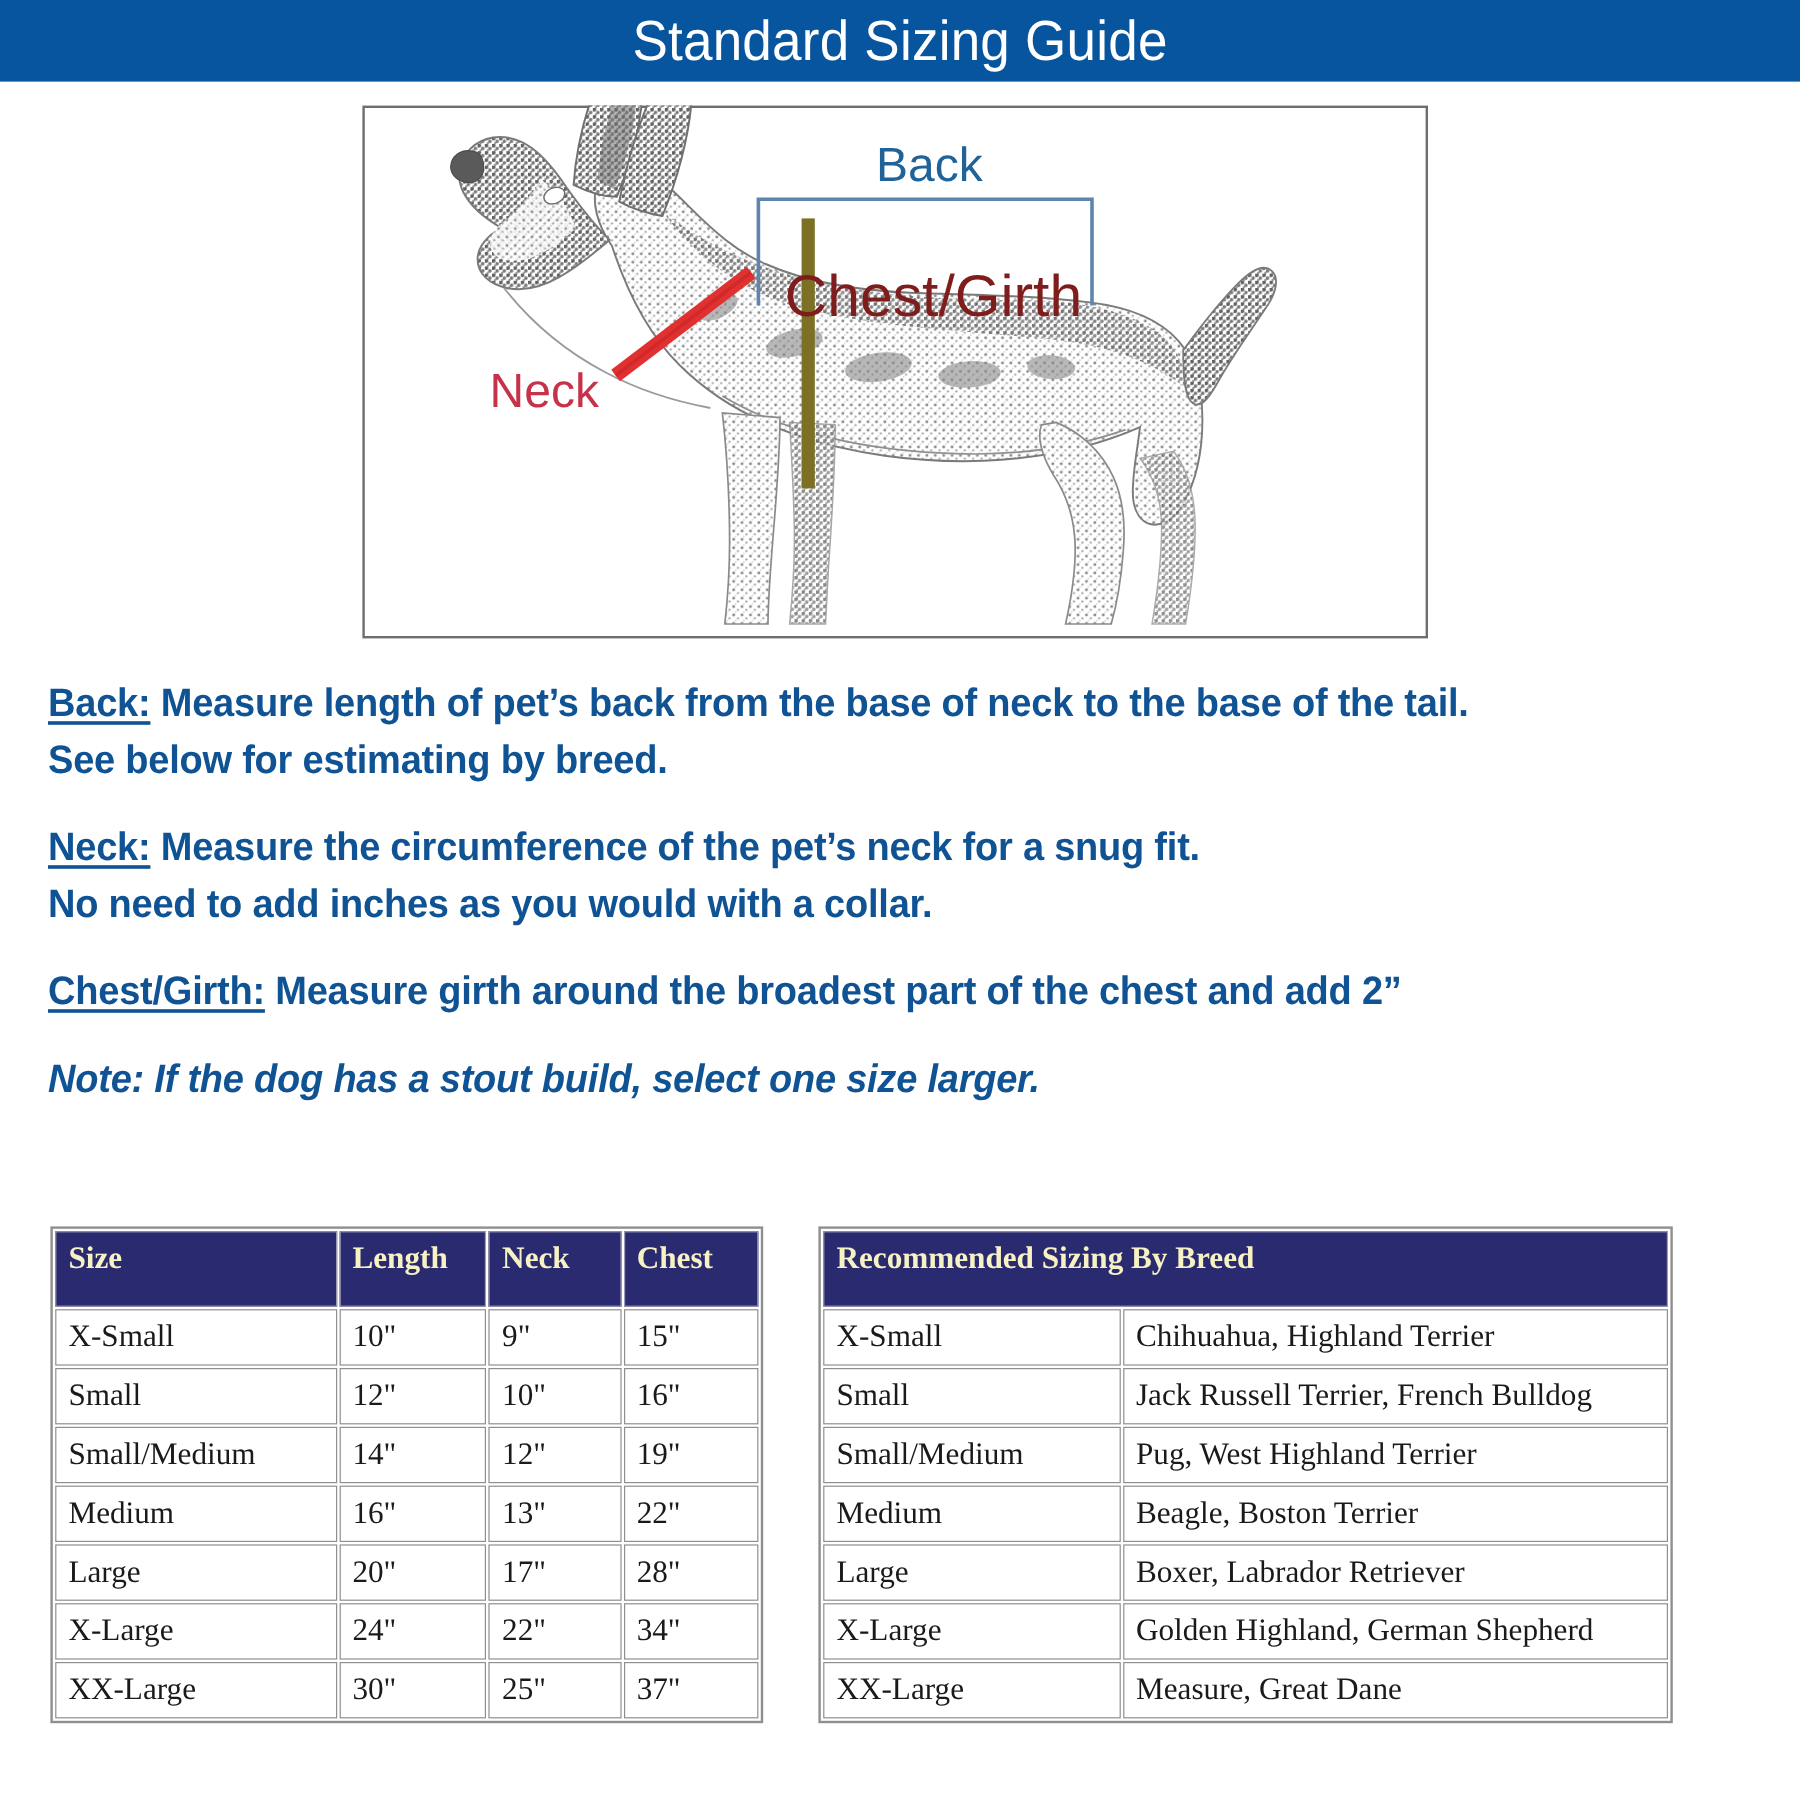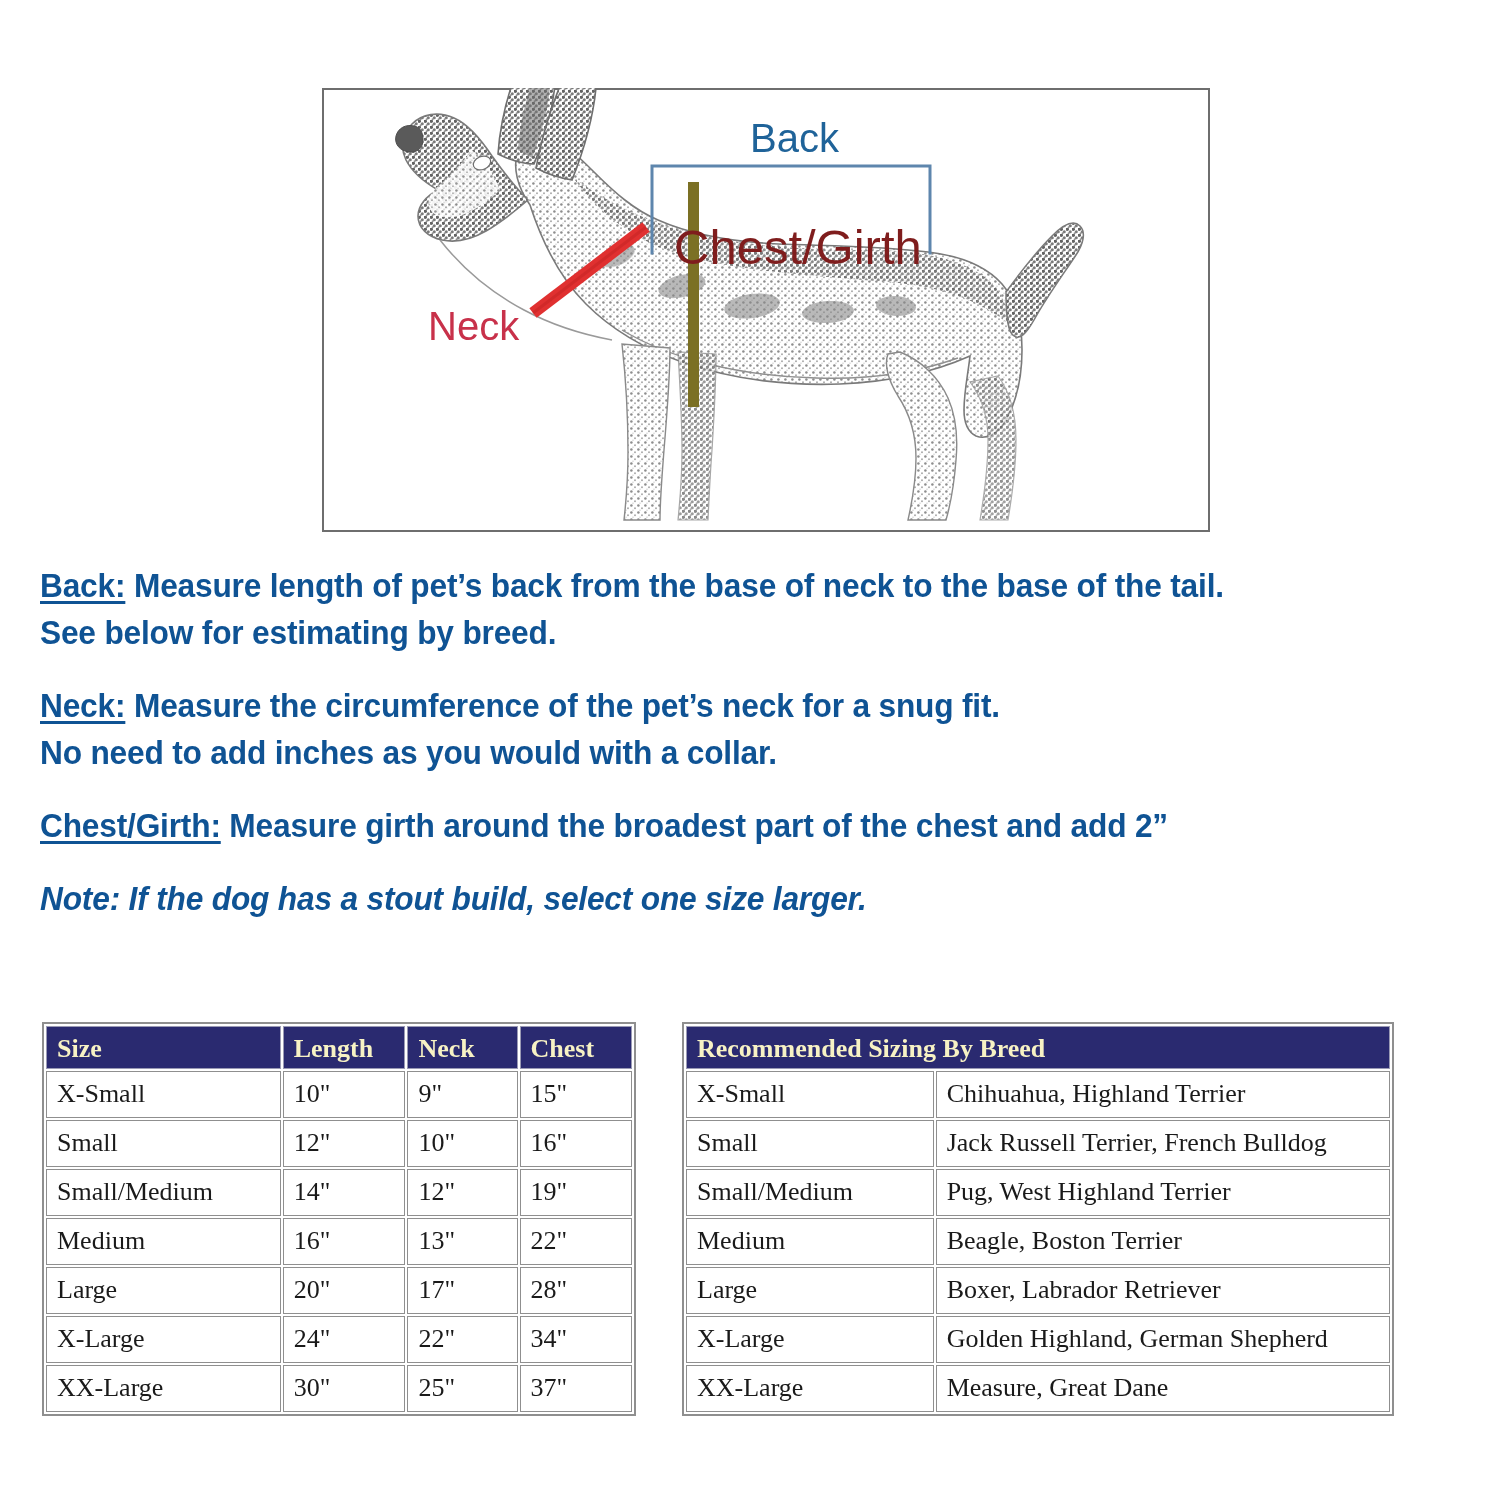--- a/index.html
+++ b/index.html
@@ -37,21 +37,21 @@
     font-weight: 400;
     letter-spacing: 0.2px;
     line-height: 64px;
     white-space: nowrap;
     transform: scaleX(0.94);
   }
 
   
   #illus-wrap {
     position: absolute;
-    left: 322px; top: 88px;
+    left: 302px; top: 88px;
     width: 888px; height: 384px;
   }
   #illus-frame {
     position: absolute;
     left: 0; top: 0;
     width: 888px; height: 444px;
     border: 2px solid #6e6e6e;
     background: #ffffff;
   }
   #dog-svg {
@@ -101,21 +101,21 @@
     border: 2px solid #8f8f8f;
     font-family: "Liberation Serif", serif;
   }
   .tbl th {
     background: #2A2A70;
     color: #F7F2C4;
     font-family: "Liberation Serif", serif;
     font-weight: bold;
     font-size: 26px;
     text-align: left;
-    padding: 7px 10px 4px 10px;
+    padding: 7px 10px 24px 10px;
     border: 1px solid #9a9ab4;
   }
   .tbl td {
     background: #ffffff;
     color: #1a1a1a;
     font-family: "Liberation Serif", serif;
     font-size: 26px;
     font-weight: 400;
     padding: 7px 10px 8px 10px;
     border: 1px solid #8f8f8f;
@@ -132,20 +132,23 @@
   #table-measurements col.c-chest  { width: 114px; }
 
   #table-breeds col.c-bsize  { width: 288px; }
   #table-breeds col.c-bbreed { width: 484px; }
 </style>
 </head>
 <body>
 
 <div id="page">
 
+  <div id="banner">
+    <div id="banner-title">Standard Sizing Guide</div>
+  </div>
 
   <div id="illus-wrap">
     <div id="illus-frame"></div>
 
     <svg id="dog-svg" viewBox="0 0 888 532">
       <defs>
 
         <pattern id="coat" width="7" height="7" patternUnits="userSpaceOnUse">
           <rect width="7" height="7" fill="#ffffff"></rect>
           <circle cx="1.4" cy="1.4" r="1.25" fill="#8d8d8d"></circle>

